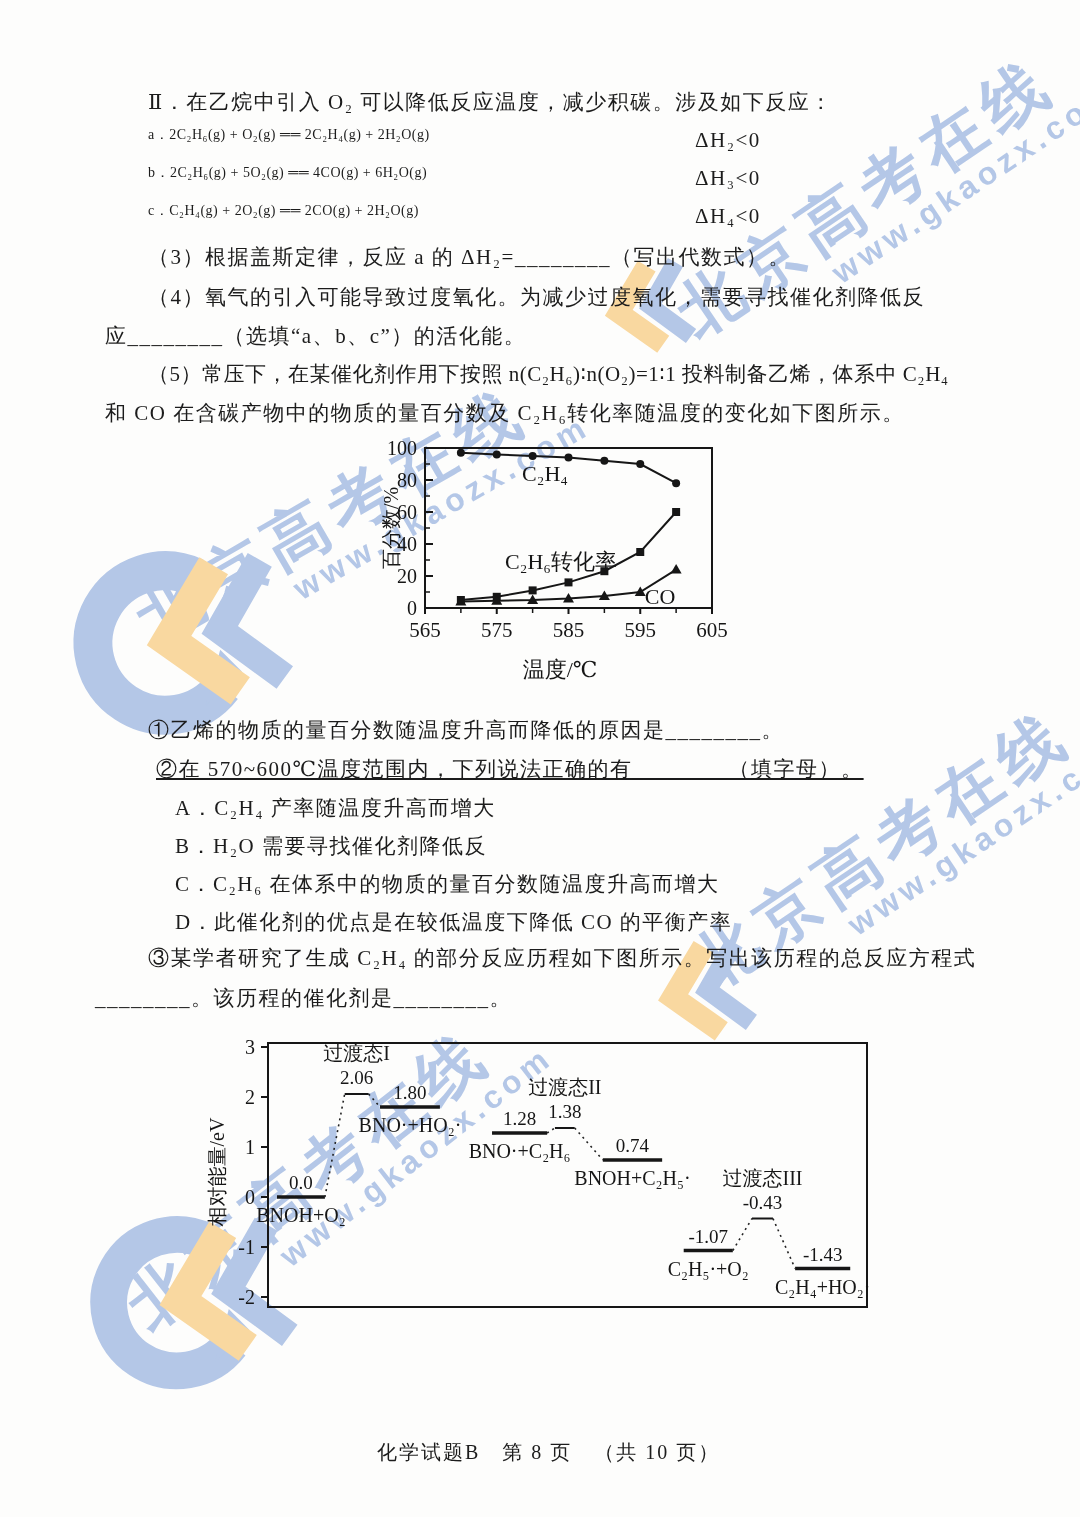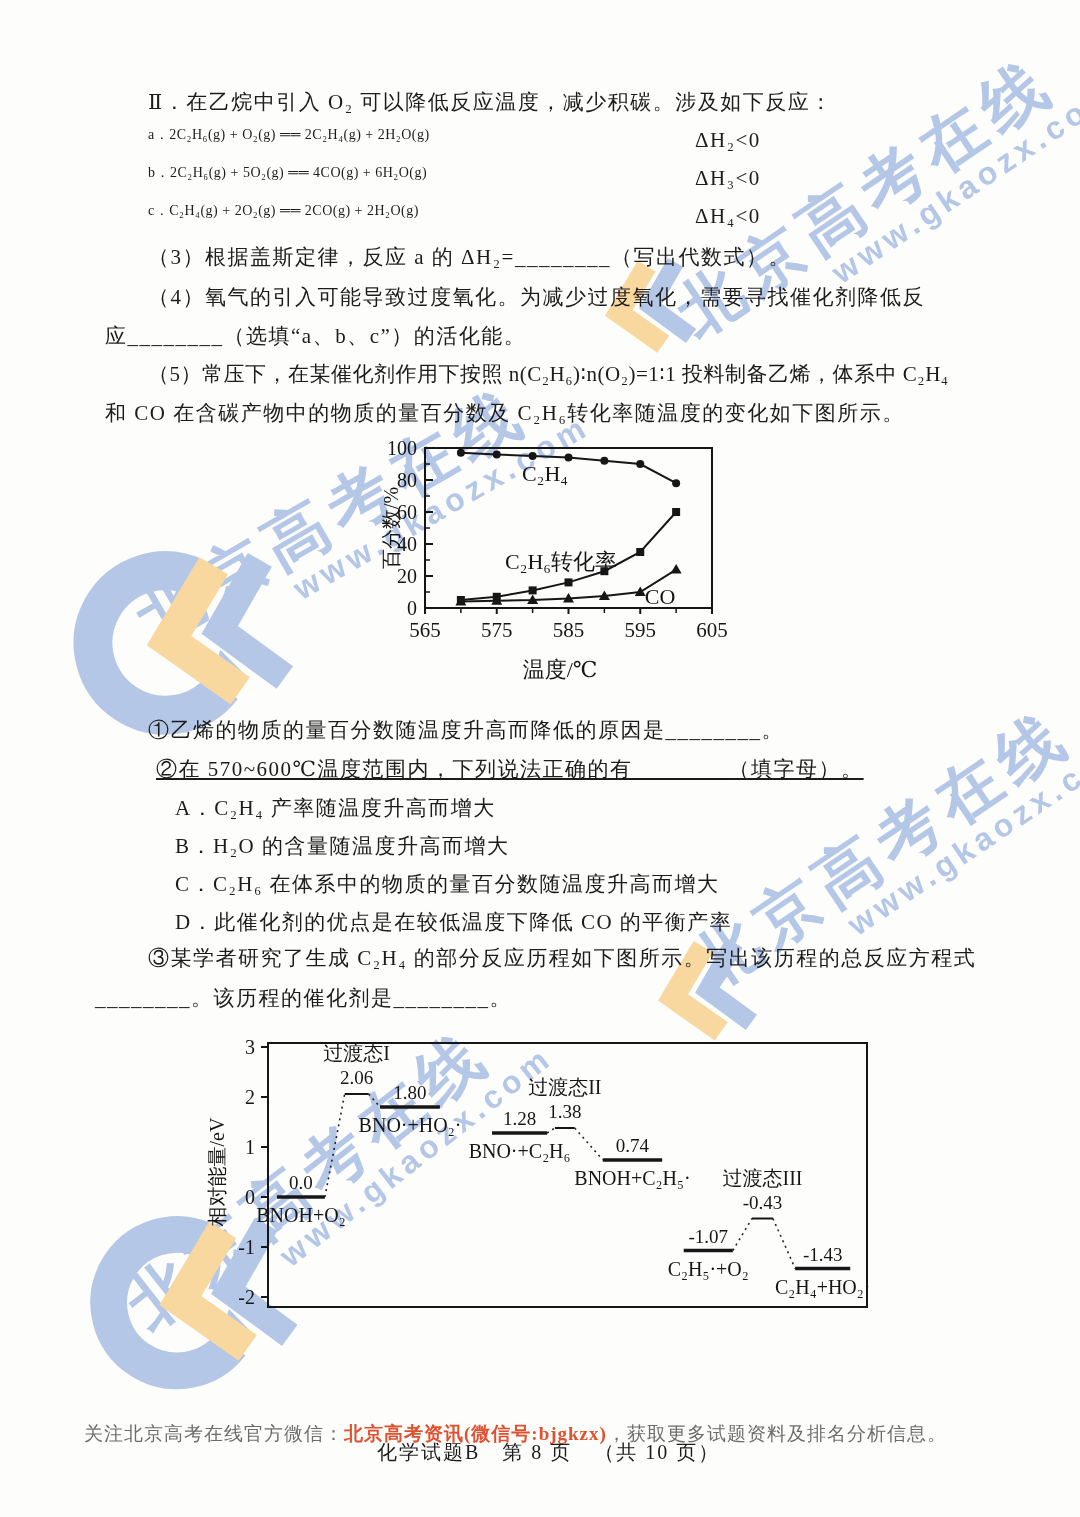--- a/index.html
+++ b/index.html
@@ -108,21 +108,21 @@
   <div class="t eq" id="eqc">c．C₂H₄(g) + 2O₂(g) ══ 2CO(g) + 2H₂O(g)</div>
   <div class="t" id="dhc">ΔH₄&lt;0</div>
   <div class="t" id="q3">（3）根据盖斯定律，反应 a 的 ΔH₂=________（写出代数式）。</div>
   <div class="t" id="q4a">（4）氧气的引入可能导致过度氧化。为减少过度氧化，需要寻找催化剂降低反</div>
   <div class="t" id="q4b">应________（选填“a、b、c”）的活化能。</div>
   <div class="t" id="q5a">（5）常压下，在某催化剂作用下按照 n(C₂H₆)∶n(O₂)=1∶1 投料制备乙烯，体系中 C₂H₄</div>
   <div class="t" id="q5b">和 CO 在含碳产物中的物质的量百分数及 C₂H₆转化率随温度的变化如下图所示。</div>
   <div class="t" id="s1">①乙烯的物质的量百分数随温度升高而降低的原因是________。</div>
   <div class="t" id="s2">②在 570~600℃温度范围内，下列说法正确的有________（填字母）。</div>
   <div class="t" id="oA">A．C₂H₄ 产率随温度升高而增大</div>
-  <div class="t" id="oB">B．H₂O 的含量随温度升高而增大</div>
+  <div class="t" id="oB">B．H₂O 需要寻找催化剂降低反</div>
   <div class="t" id="oC">C．C₂H₆ 在体系中的物质的量百分数随温度升高而增大</div>
   <div class="t" id="oD">D．此催化剂的优点是在较低温度下降低 CO 的平衡产率</div>
   <div class="t" id="s3a">③某学者研究了生成 C₂H₄ 的部分反应历程如下图所示。写出该历程的总反应方程式</div>
   <div class="t" id="s3b">________。该历程的催化剂是________。</div>
 
   <svg id="charts">
       <rect x="425" y="448" width="287" height="160" fill="none" stroke="#161616" stroke-width="2"></rect>
       <line x1="425" y1="608" x2="433" y2="608" stroke="#161616" stroke-width="2"></line>
       <text x="417" y="615" font-size="20" text-anchor="end">0</text>
       <line x1="425" y1="576" x2="433" y2="576" stroke="#161616" stroke-width="2"></line>
@@ -225,15 +225,14 @@
       <text x="822.674" y="1260.5" font-size="19" text-anchor="middle">-1.43</text>
       <text x="822.674" y="1293.5" font-size="20" text-anchor="middle">C₂H₄+HO₂·</text>
       <line x1="324.905" y1="1197" x2="344.672" y2="1094" stroke="#222" stroke-width="1.6" stroke-dasharray="2,4"></line>
       <line x1="368.632" y1="1094" x2="380.01300000000003" y2="1107" stroke="#222" stroke-width="1.6" stroke-dasharray="2,4"></line>
       <line x1="547.134" y1="1133" x2="554.921" y2="1128" stroke="#222" stroke-width="1.6" stroke-dasharray="2,4"></line>
       <line x1="574.688" y1="1128" x2="602.841" y2="1160" stroke="#222" stroke-width="1.6" stroke-dasharray="2,4"></line>
       <line x1="732.8240000000001" y1="1250.5" x2="751.992" y2="1218.5" stroke="#222" stroke-width="1.6" stroke-dasharray="2,4"></line>
       <line x1="772.957" y1="1218.5" x2="795.12" y2="1268.5" stroke="#222" stroke-width="1.6" stroke-dasharray="2,4"></line>
     </svg>
 
-  <div id="f1"><span>关注北京高考在线官方微信：</span><span class="acct">北京高考资讯(微信号:bjgkzx)</span><span>，获取更多试题资料及排名分析信息。</span></div>
   <div id="f2">化学试题B　第 8 页　（共 10 页）</div>
 </div>
 
 </body></html>

